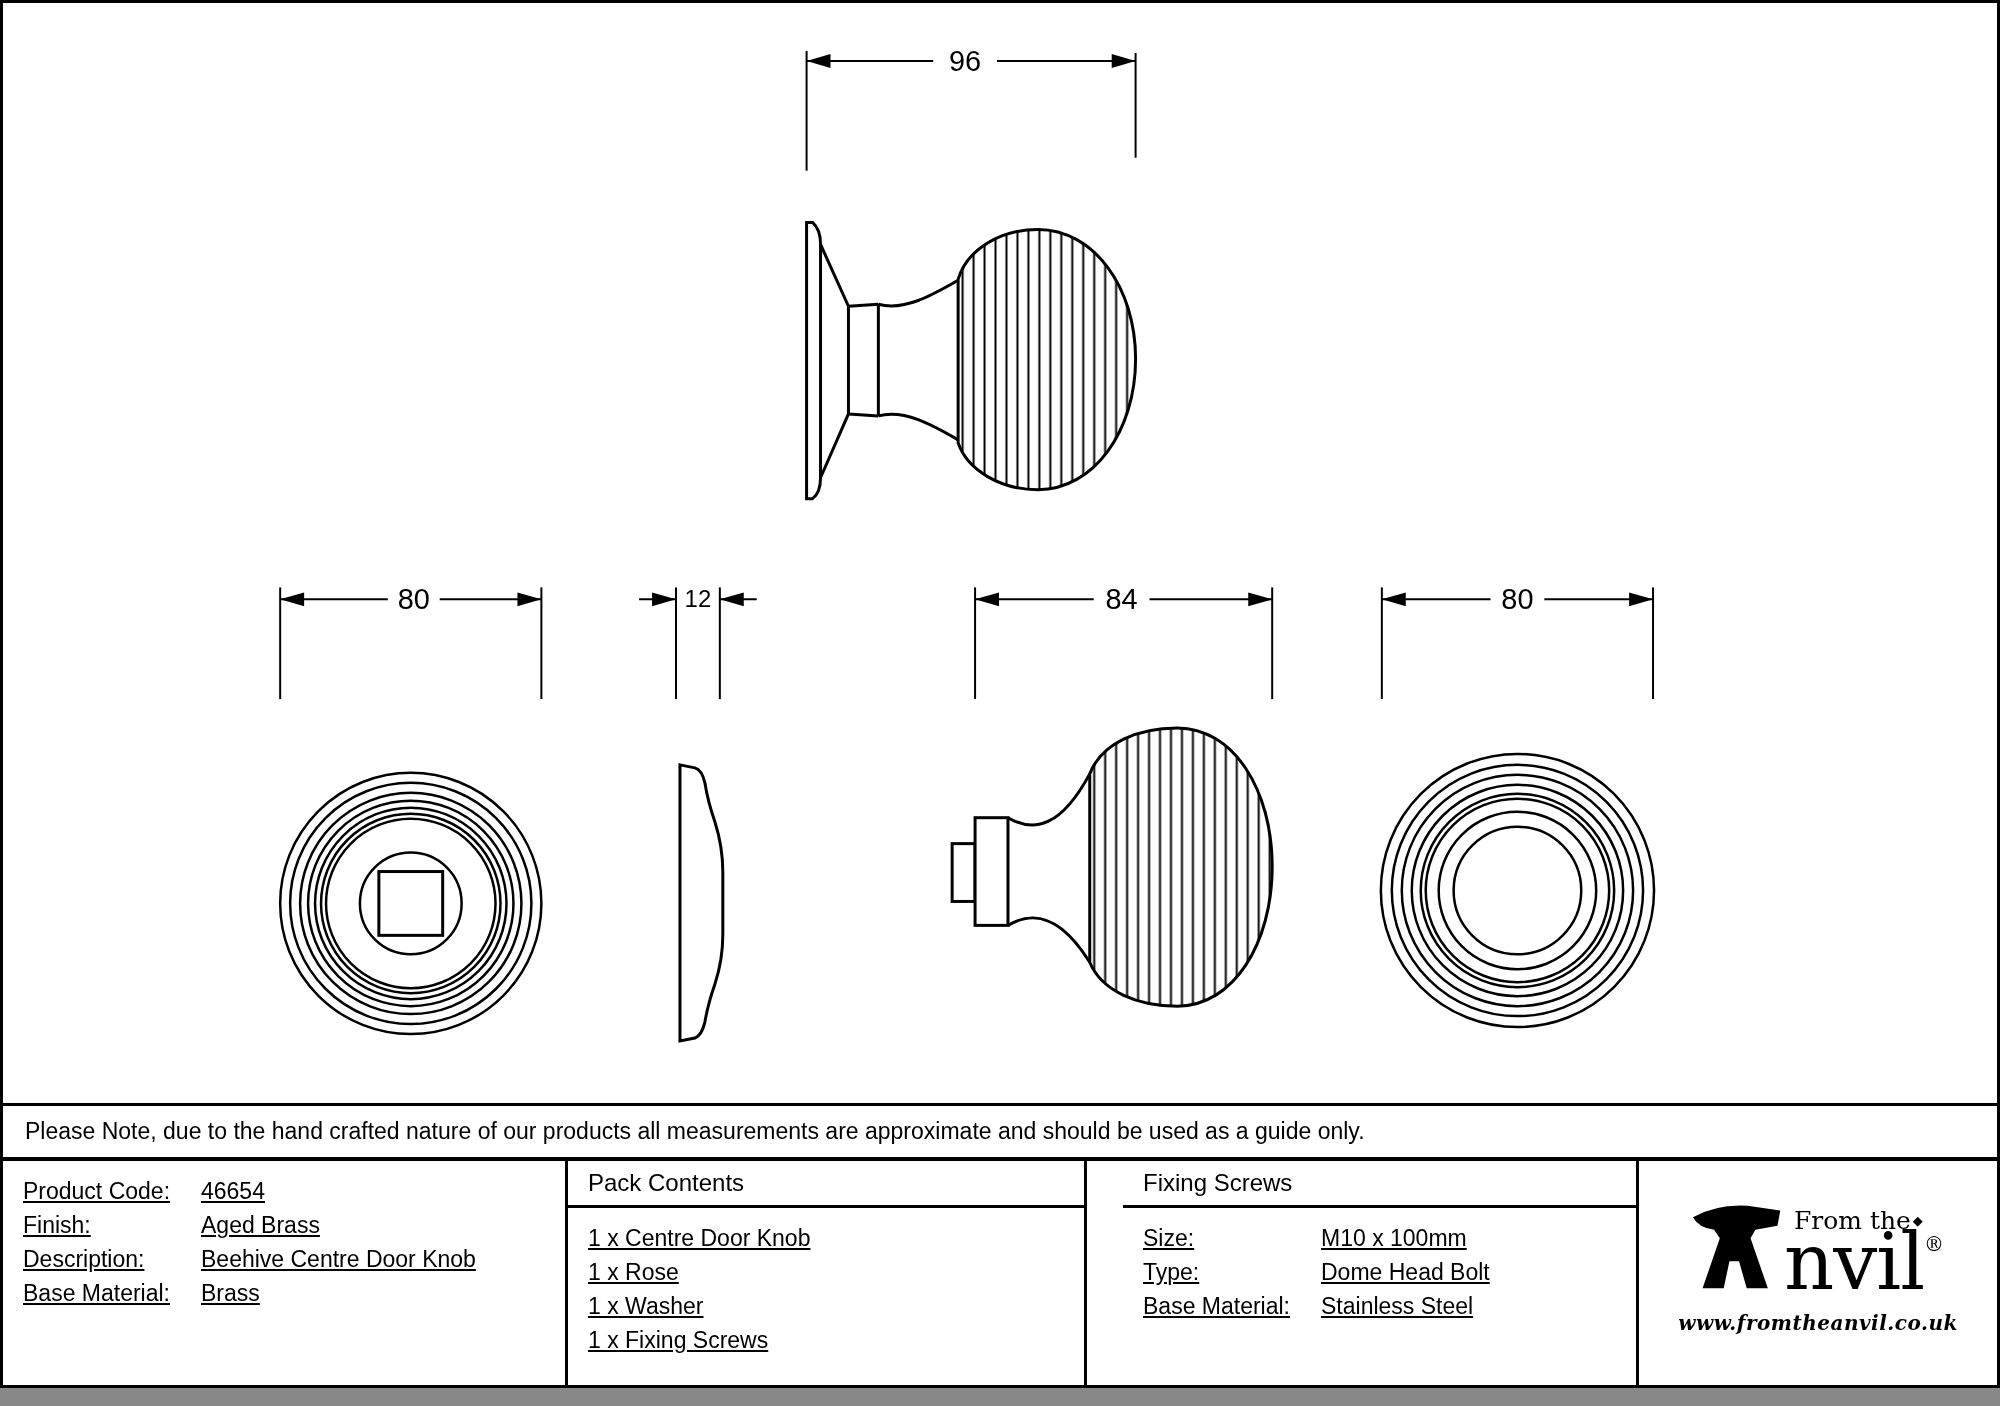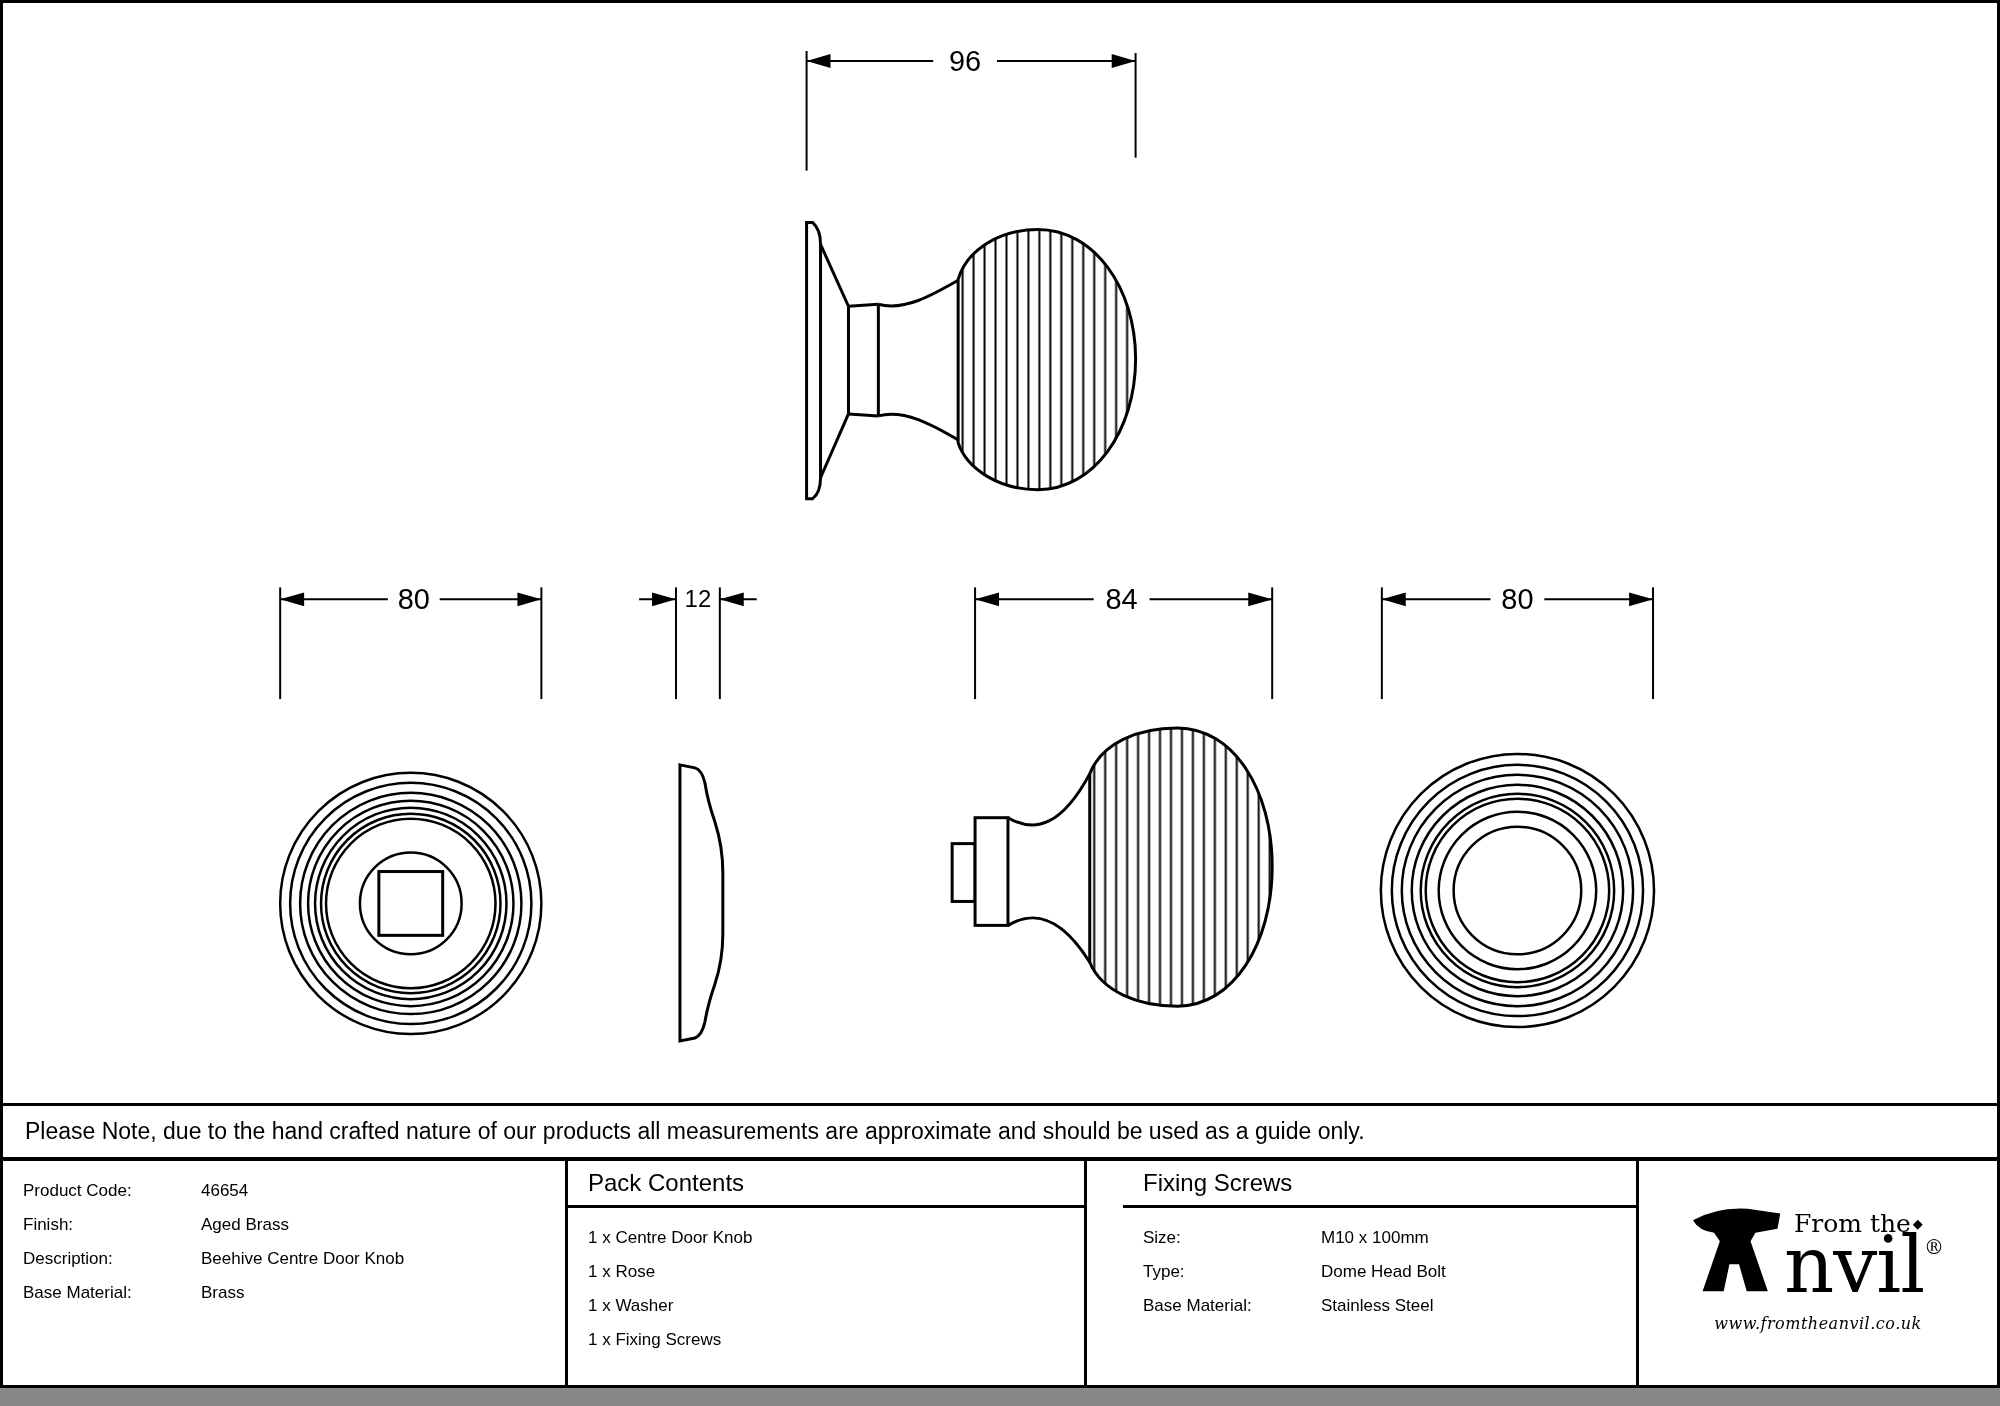--- a/index.html
+++ b/index.html
@@ -34,34 +34,34 @@
   }
   .col { display:flex; flex-direction:column; border-right:3px solid #000; }
   .col-1 { width:565px; }
   .col-2 { width:519px; }
   .col-3 { width:552px;padding-left:36px; }
   .col-4 { flex:1; border-right:none; }
   .col-header {
     height:47px; border-bottom:3px solid #000; flex:none;
     display:flex; align-items:center; padding-left:20px; font-size:24px;
   }
-  .col-body { padding:13px 0 0 20px; font-size:17px; line-height:34px; }
+  .col-body { padding:13px 0 0 20px; font-size:23px; line-height:34px;text-decoration:underline; }
   .kv { display:flex; }
   .kv .k { width:178px; flex:none; }
 
   
   .logo-box { flex:1; display:flex; flex-direction:column; align-items:center; justify-content:center; padding-bottom:10px; }
   .logo-row { display:flex; align-items:flex-end; }
   .anvil-svg { width:96px; height:90px; margin-bottom:4px; }
   .logo-text { display:flex; flex-direction:column; margin-left:-4px; }
   .from-the { font-family:"DejaVu Serif",serif; font-size:25px; display:flex; align-items:center; gap:2px; margin:0 0 -4px 10px; }
   .diamond { font-size:13px; line-height:1; }
   .anvil-word { font-family:"DejaVu Serif",serif; font-size:78px; line-height:0.82; letter-spacing:-1px; }
   .anvil-word sup { font-size:20px; vertical-align:38px; letter-spacing:0; }
-  .logo-url { font-family:"DejaVu Serif",serif; font-style:italic; font-weight:normal; font-size:16px; margin-top:16px; letter-spacing:0.5px; }
+  .logo-url { font-family:"DejaVu Serif",serif; font-style:italic; font-weight:bold; font-size:20px; margin-top:16px; letter-spacing:0.5px; }
 </style>
 </head>
 <body>
 
 <div class="sheet">
 
   <svg class="drawing-svg" width="1994" height="1100" viewBox="0 0 2000 1103">
     <defs>
       <pattern id="reed" patternUnits="userSpaceOnUse" width="11" height="8">
         <rect width="11" height="8" fill="#fff"></rect>

